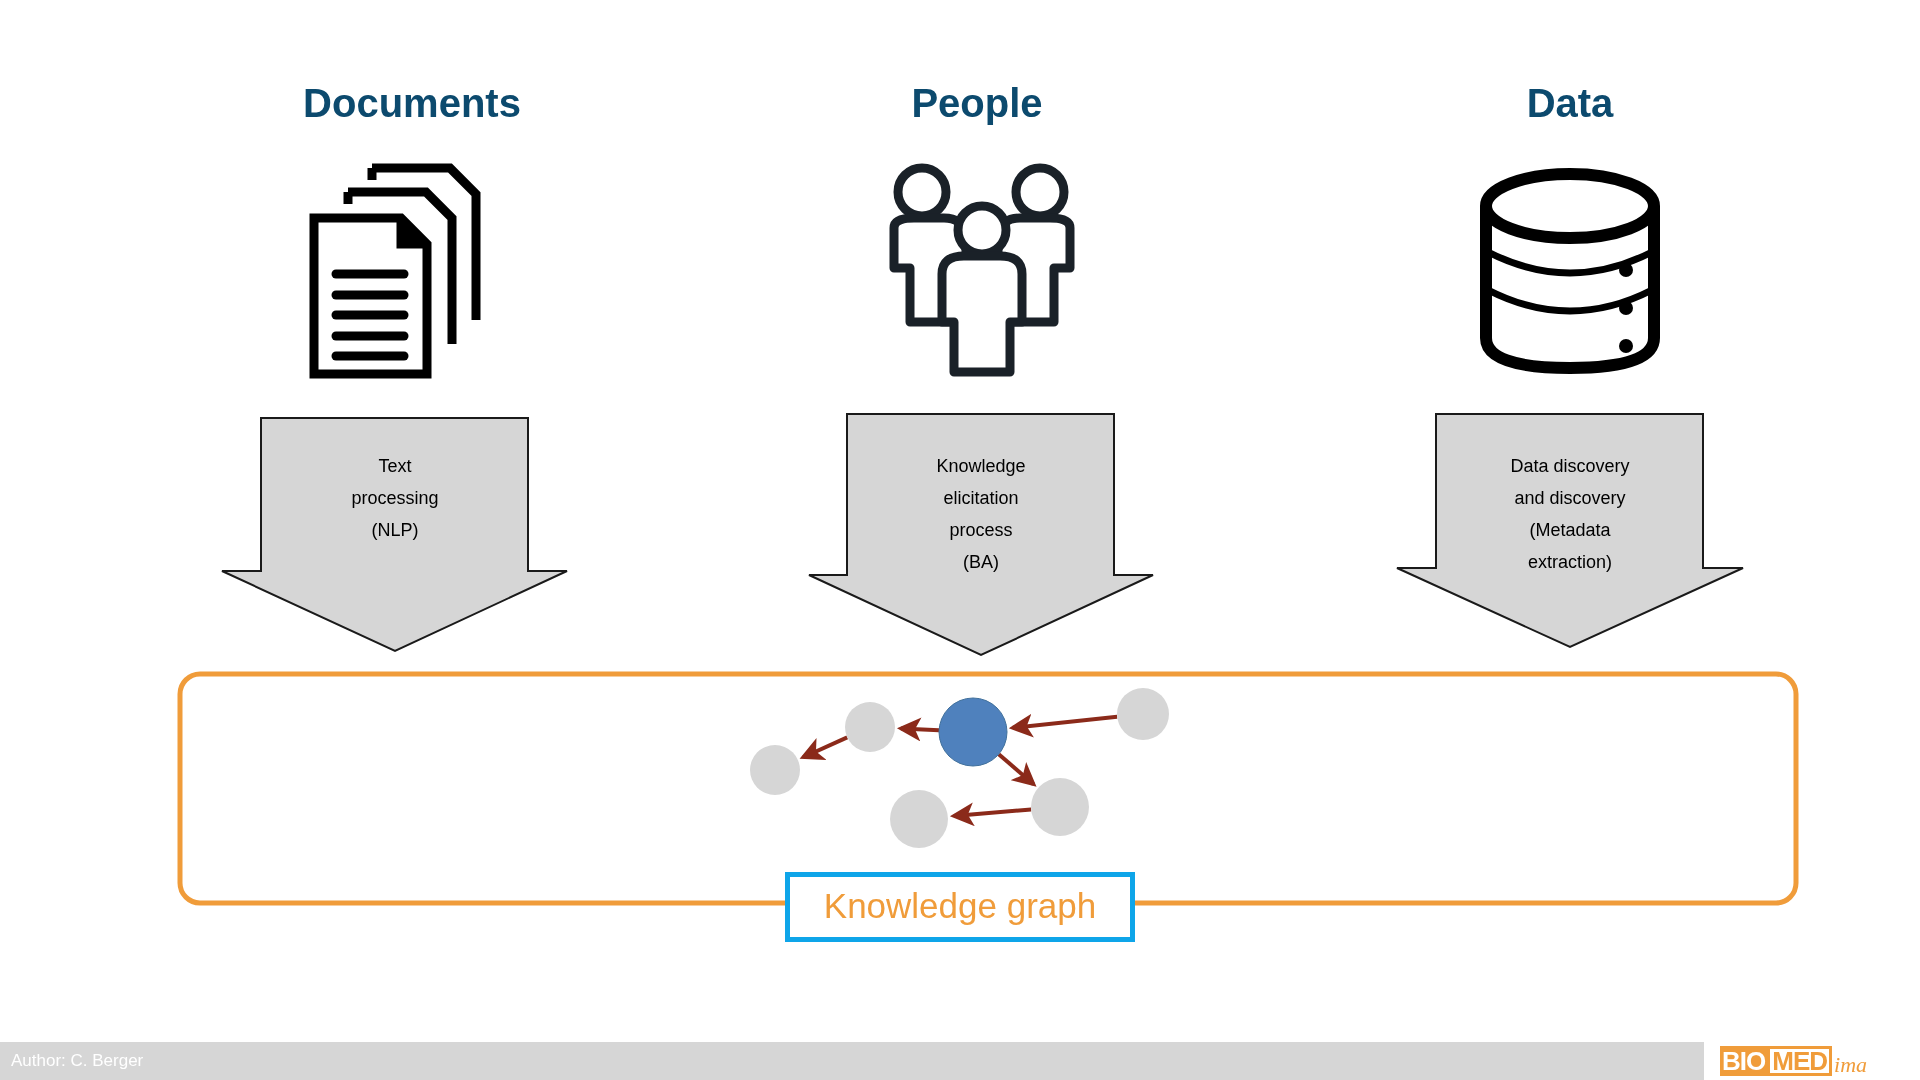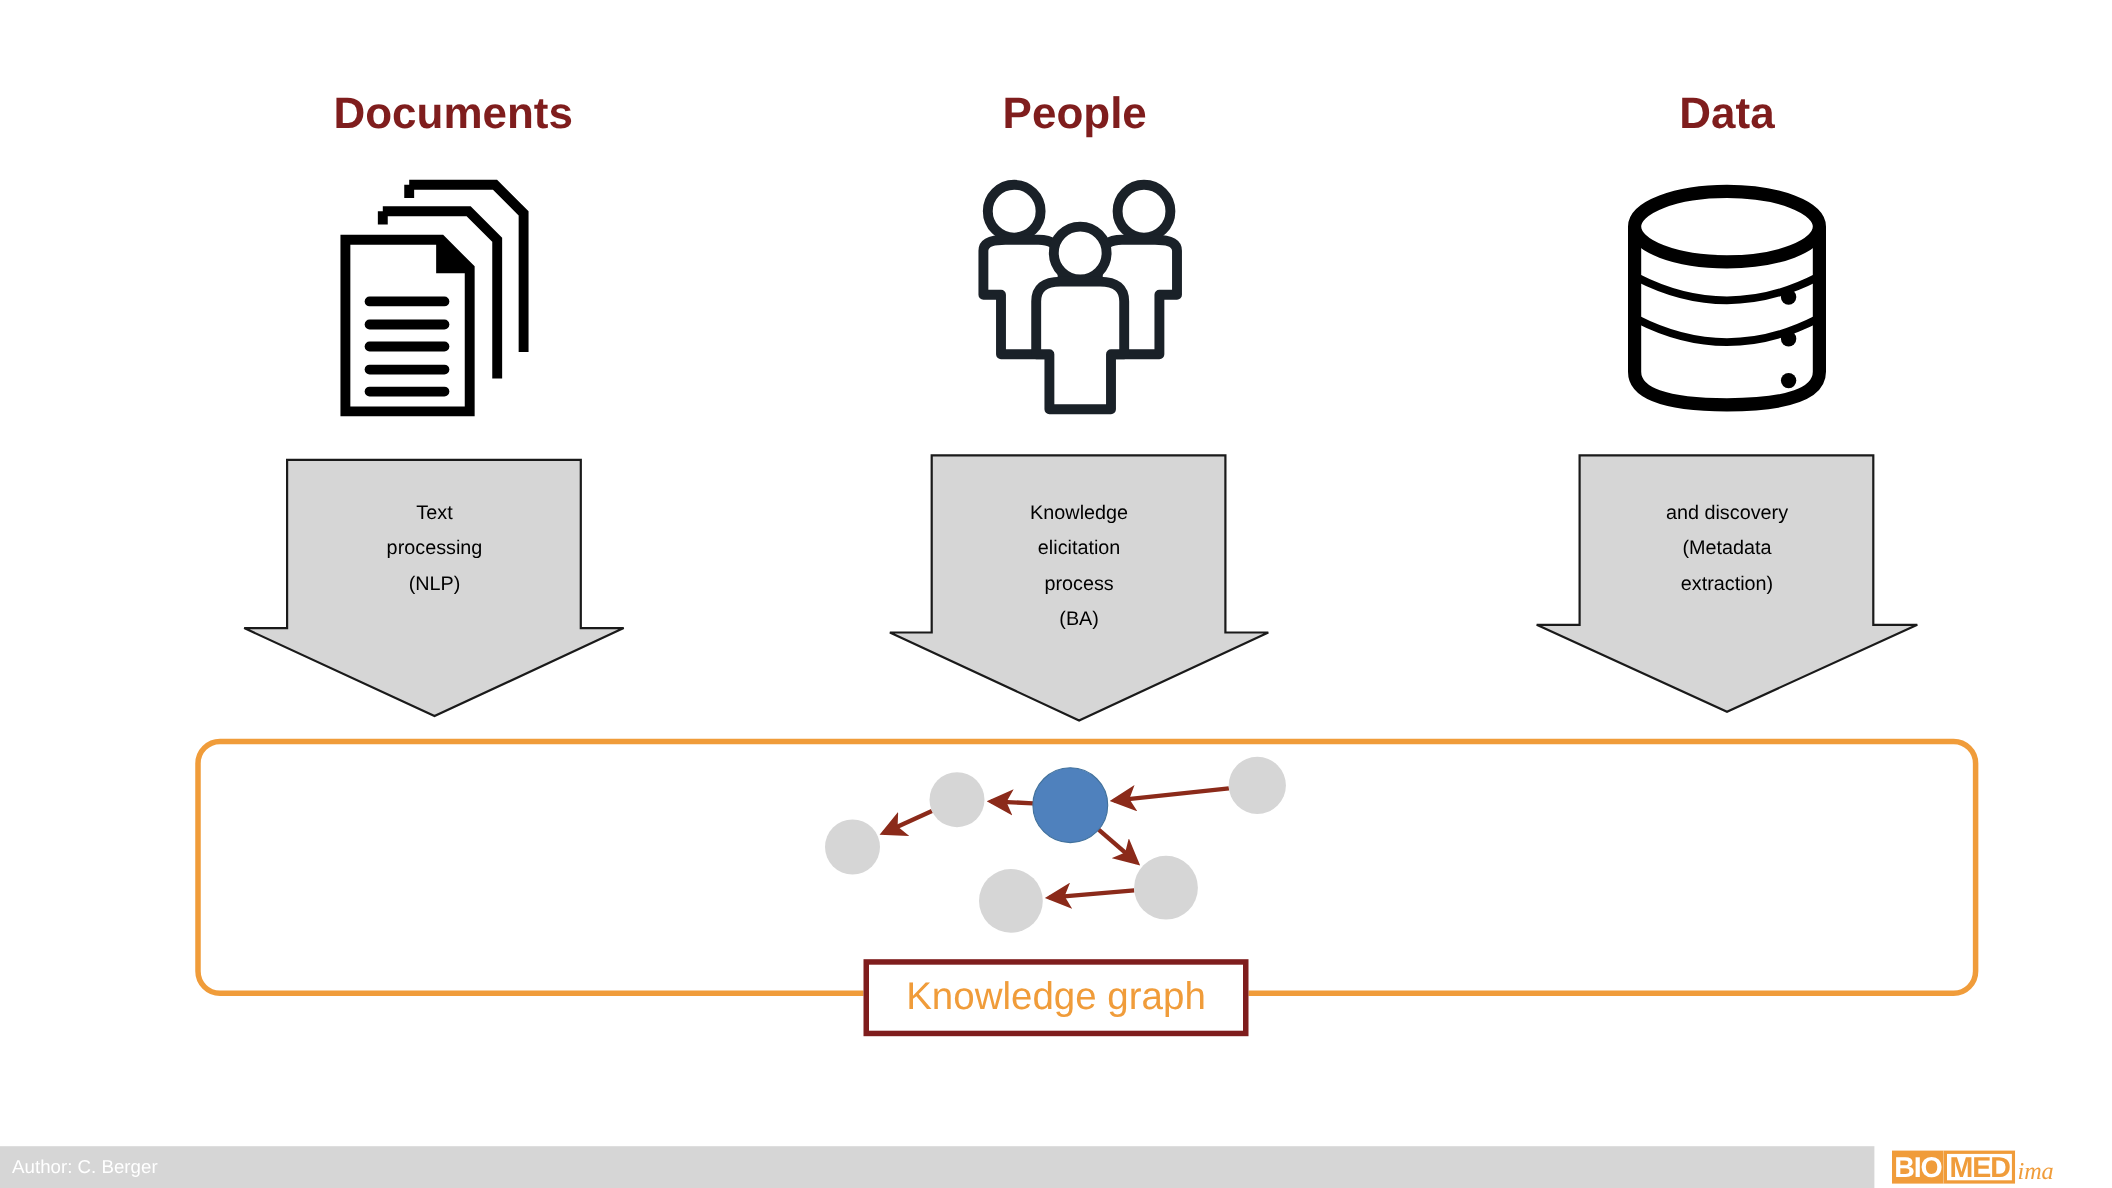--- a/index.html
+++ b/index.html
@@ -3,21 +3,21 @@
 <meta charset="utf-8">
 <style>
   html, body { margin: 0; padding: 0; }
   body {
     width: 1920px; height: 1080px; position: relative; overflow: hidden;
     background: #ffffff;
     font-family: "Liberation Sans", sans-serif;
   }
   .heading {
     position: absolute; top: 76px; width: 400px; text-align: center;
-    font-weight: bold; font-size: 40px; color: #7f1d1d; line-height: 54px;
+    font-weight: bold; font-size: 40px; color: #0c4a6e; line-height: 54px;
   }
   #h-docs { left: 212px; }
   #h-people { left: 777px; }
   #h-data { left: 1370px; }
 
   .icon { position: absolute; }
   #icon-docs { left: 306px; top: 162px; width: 176px; height: 218px; }
   #icon-people { left: 874px; top: 162px; width: 216px; height: 216px; }
   #icon-db { left: 1476px; top: 162px; width: 188px; height: 216px; }
 
@@ -27,21 +27,21 @@
     position: absolute; width: 260px; text-align: center;
     font-size: 18px; line-height: 32px; color: #000;
   }
   #at-1 { left: 265px; top: 450px; }
   #at-2 { left: 851px; top: 450px; }
   #at-3 { left: 1440px; top: 450px; }
   .arrow-text span { display: block; }
 
   #kg-label {
     position: absolute; left: 785px; top: 872px; width: 350px; height: 70px;
-    box-sizing: border-box; border: 5px solid #7f1d1d; background: #fff;
+    box-sizing: border-box; border: 5px solid #0ea5e9; background: #fff;
     color: #f09c3a; font-size: 35px; line-height: 58px; text-align: center;
   }
 
   #footer {
     position: absolute; left: 0; top: 1042px; width: 1704px; height: 38px;
     background: #d6d6d6;
   }
   #author {
     position: absolute; left: 11px; top: 9px; font-size: 17px; color: #ffffff;
   }
@@ -152,20 +152,21 @@
   <span>processing</span>
   <span>(NLP)</span>
 </div>
 <div class="arrow-text" id="at-2">
   <span>Knowledge</span>
   <span>elicitation</span>
   <span>process</span>
   <span>(BA)</span>
 </div>
 <div class="arrow-text" id="at-3">
+  <span>Data discovery</span>
   <span>and discovery</span>
   <span>(Metadata</span>
   <span>extraction)</span>
 </div>
 
 <div id="kg-label">Knowledge graph</div>
 
 <div id="footer">
   <div id="author">Author: C. Berger</div>
   <div id="logo">

